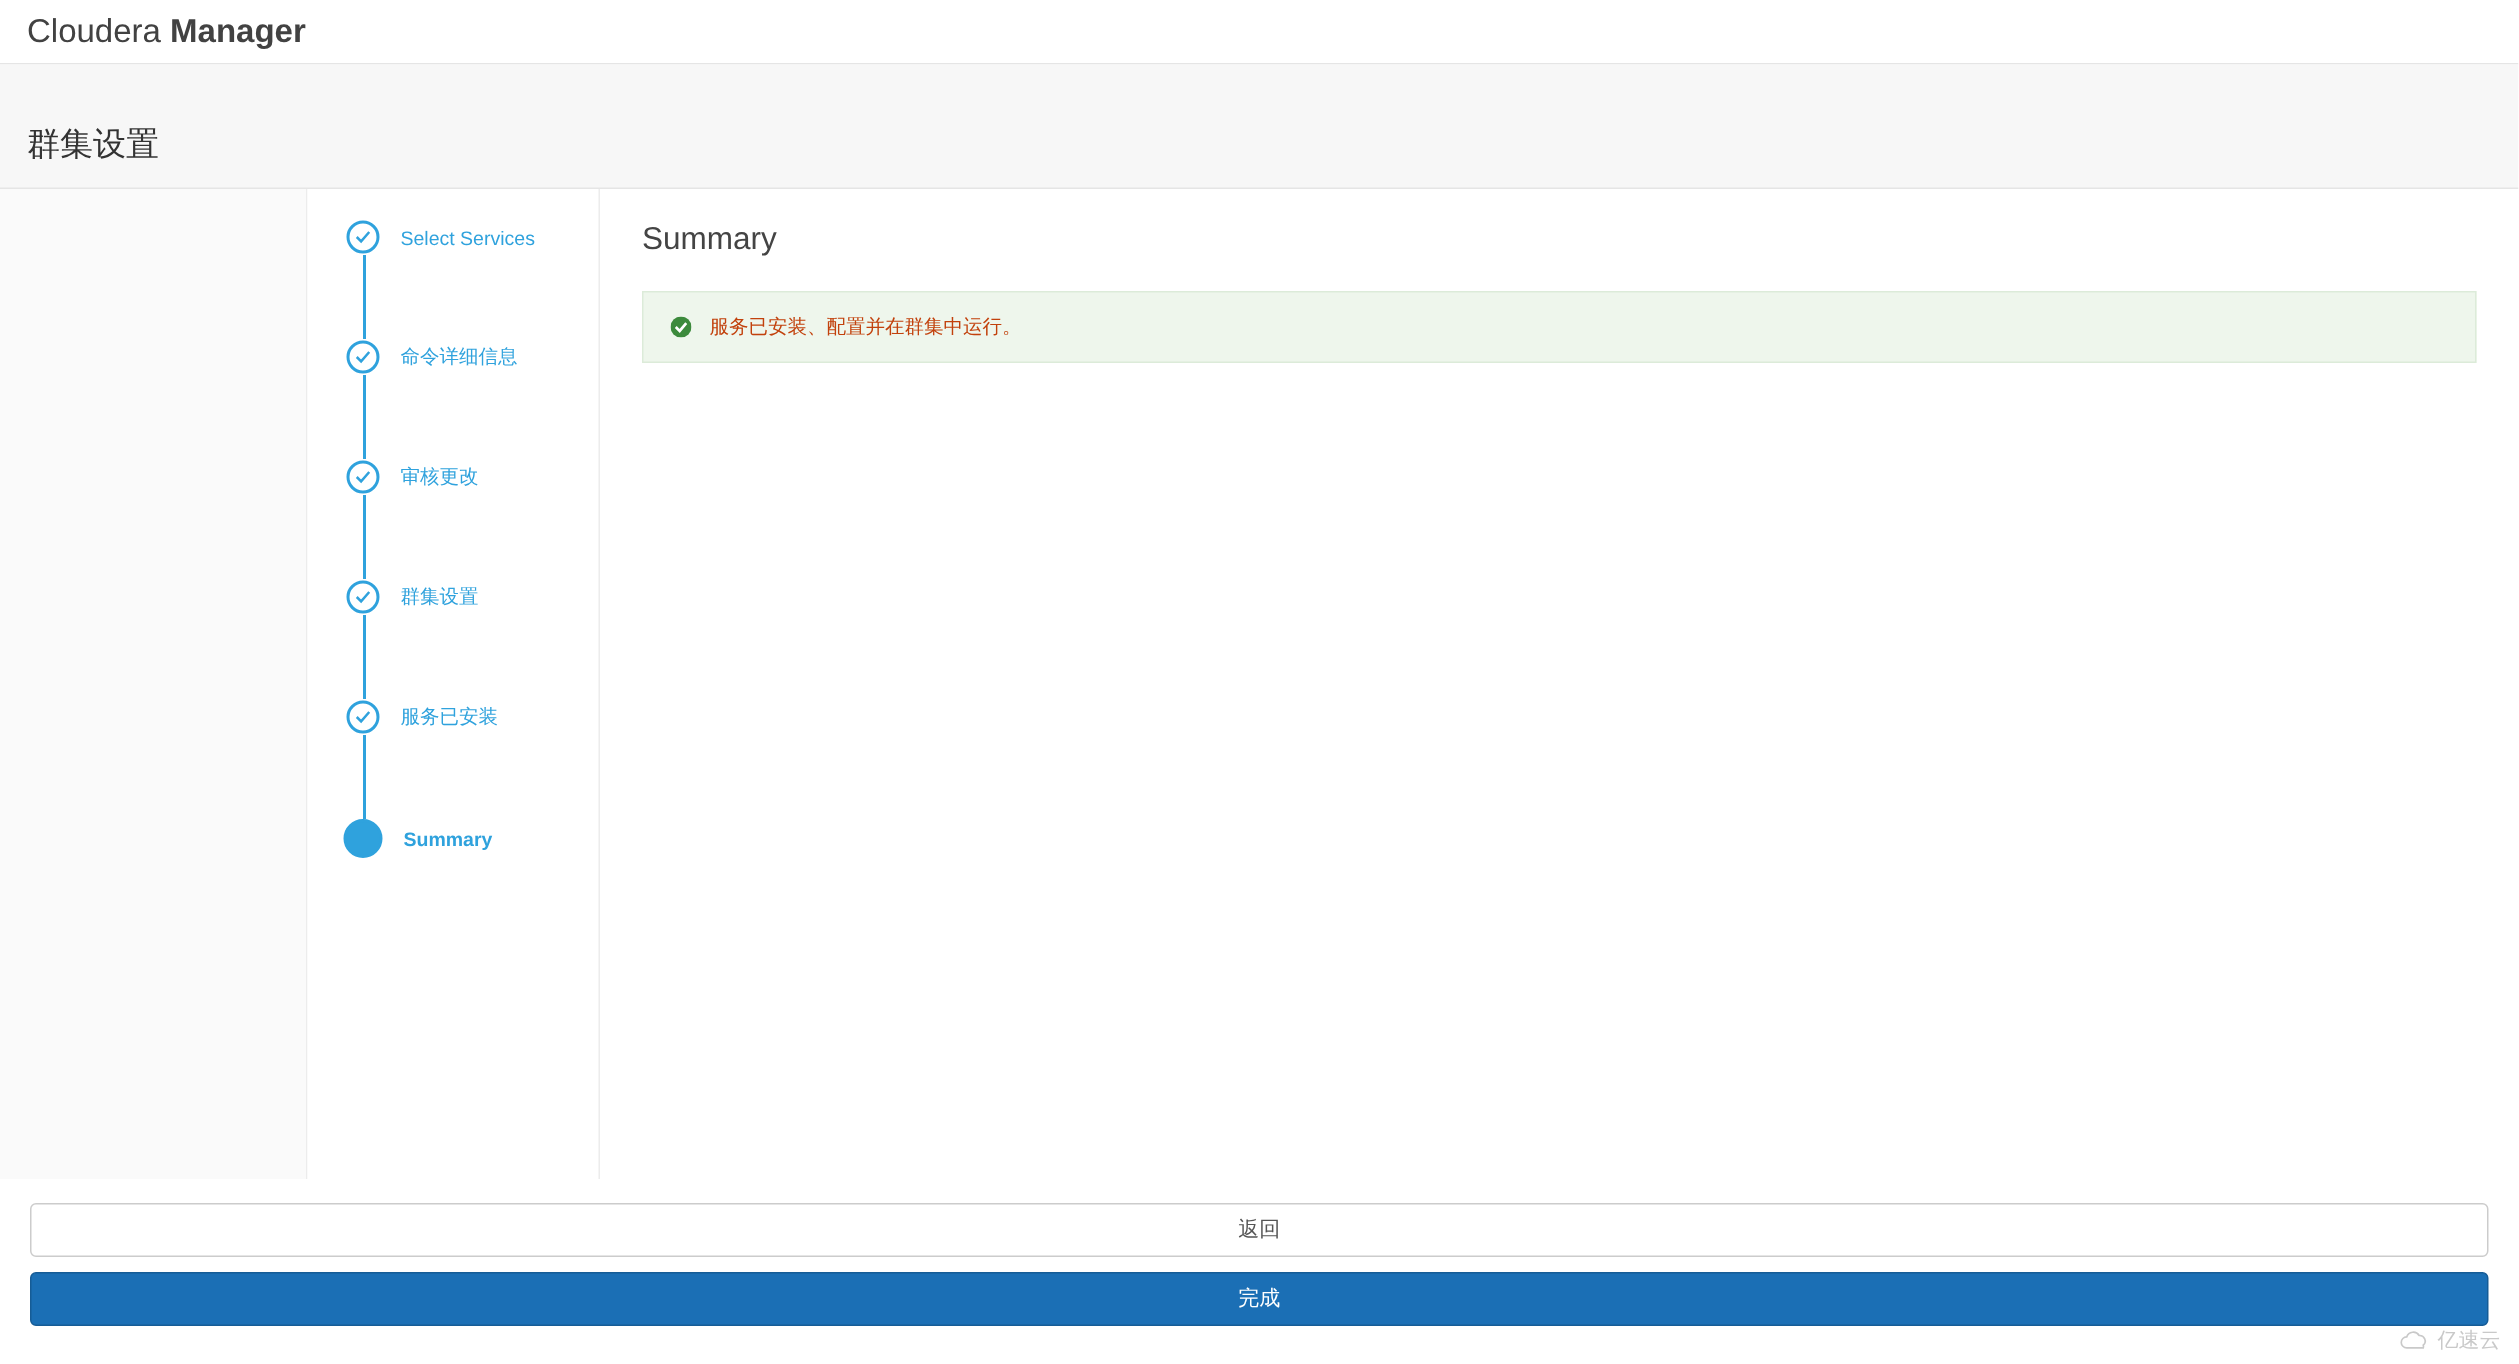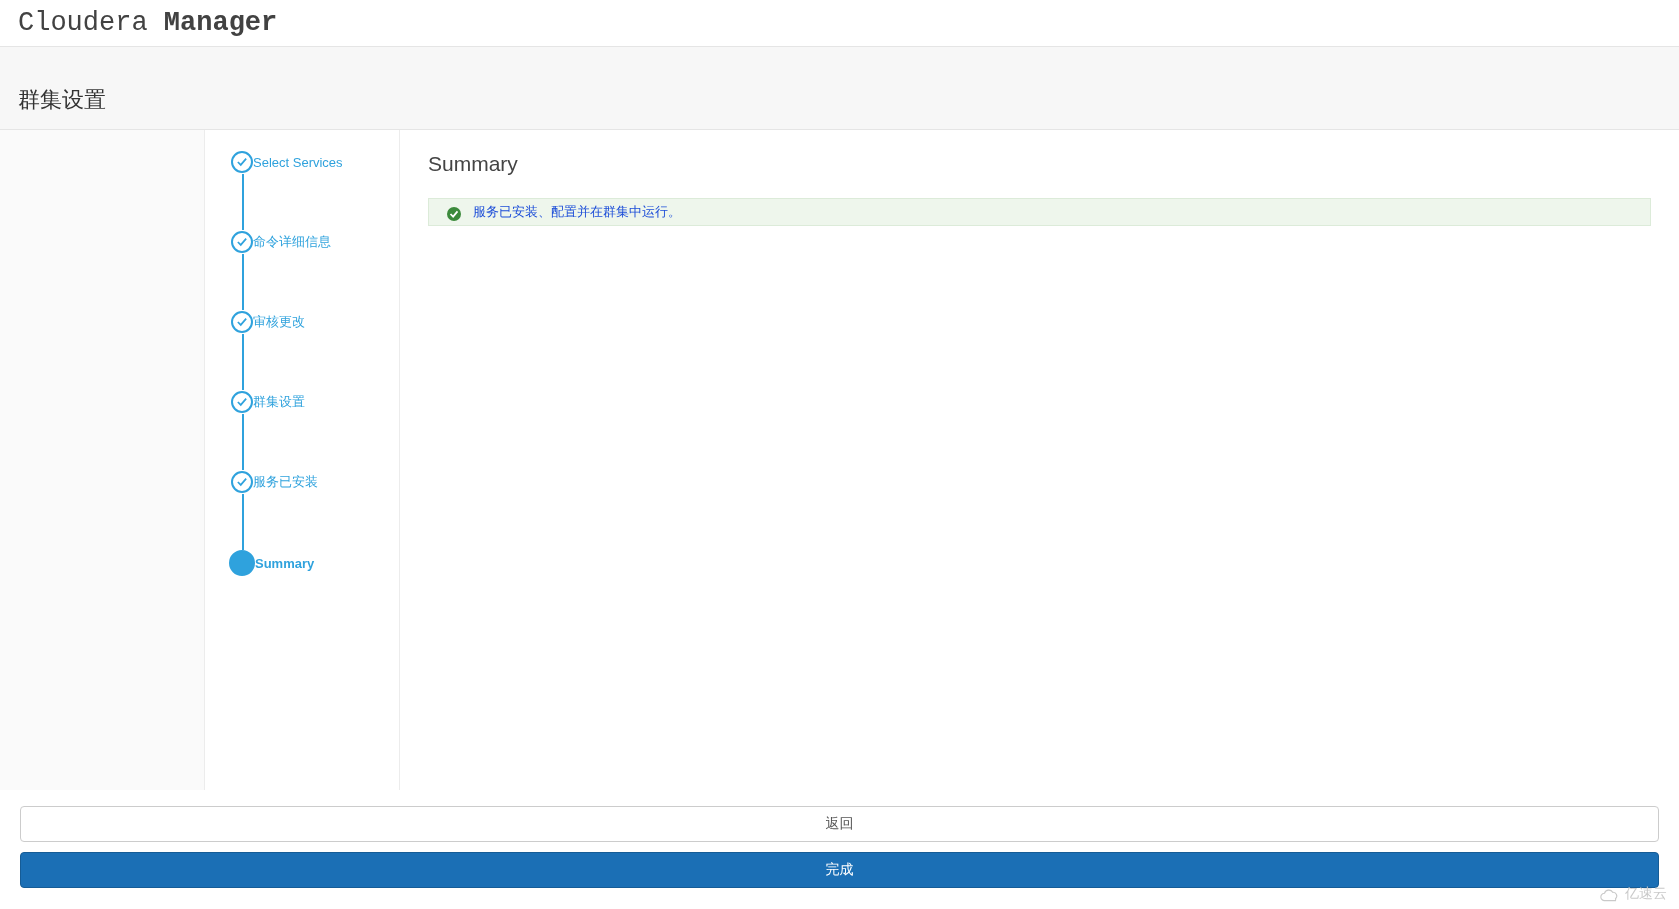--- a/index.html
+++ b/index.html
@@ -13,24 +13,23 @@
       color: #333;
       width: 1679px;
       overflow-x: hidden;
     }
     .header {
       padding: 8px 18px;
       border-bottom: 1px solid #e5e5e5;
       background: #fff;
     }
     .brand {
-      font-size: 27px;
+      font-size: 22px;
       color: #424242;
       font-weight: 300;
-      font-family: Liberation Mono, monospace;
     }
     .brand .bold {
       font-weight: 700;
     }
     .subheader {
       background: #f7f7f7;
       border-bottom: 1px solid #e5e5e5;
       padding: 14px 18px;
     }
     .subheader-title {
@@ -95,20 +94,21 @@
       height: 10px;
     }
     .step.current .step-icon {
       background: #2fa2dd;
       border-color: #2fa2dd;
       width: 26px;
       height: 26px;
       margin-left: 8px;
     }
     .step-label {
+      margin-left: 14px;
       font-size: 13px;
       color: #2fa2dd;
       font-weight: 400;
     }
     .step.current .step-label {
       font-weight: 700;
     }
     .content {
       flex: 1;
       padding: 22px 28px;
@@ -117,25 +117,25 @@
     .content-title {
       font-size: 21px;
       font-weight: 400;
       color: #444;
       margin-bottom: 22px;
     }
     .alert-success {
       background: #eef6ec;
       border: 1px solid #dcebd9;
       border-radius: 0;
-      padding: 4px 18px;
-      display: flex;
-      align-items: flex-end;
+      padding: 14px 18px;
+      display: flex;
+      align-items: center;
       font-size: 13px;
-      color: #1d4ed8;
+      color: #c2410c;
     }
     .alert-icon {
       width: 14px;
       height: 14px;
       margin-right: 12px;
       flex-shrink: 0;
     }
     .footer {
       display: flex;
       justify-content: flex-end;
@@ -163,21 +163,21 @@
       color: #ffffff;
       font-family: Liberation Serif, serif;
     }
     .watermark {
       position: fixed;
       right: 12px;
       bottom: 6px;
       color: #c9c9c9;
       font-size: 14px;
       display: flex;
-      align-items: flex-end;
+      align-items: center;
       gap: 4px;
       pointer-events: none;
     }
     .watermark svg {
       width: 22px;
       height: 14px;
     }
   </style>
 </head>
 <body>

